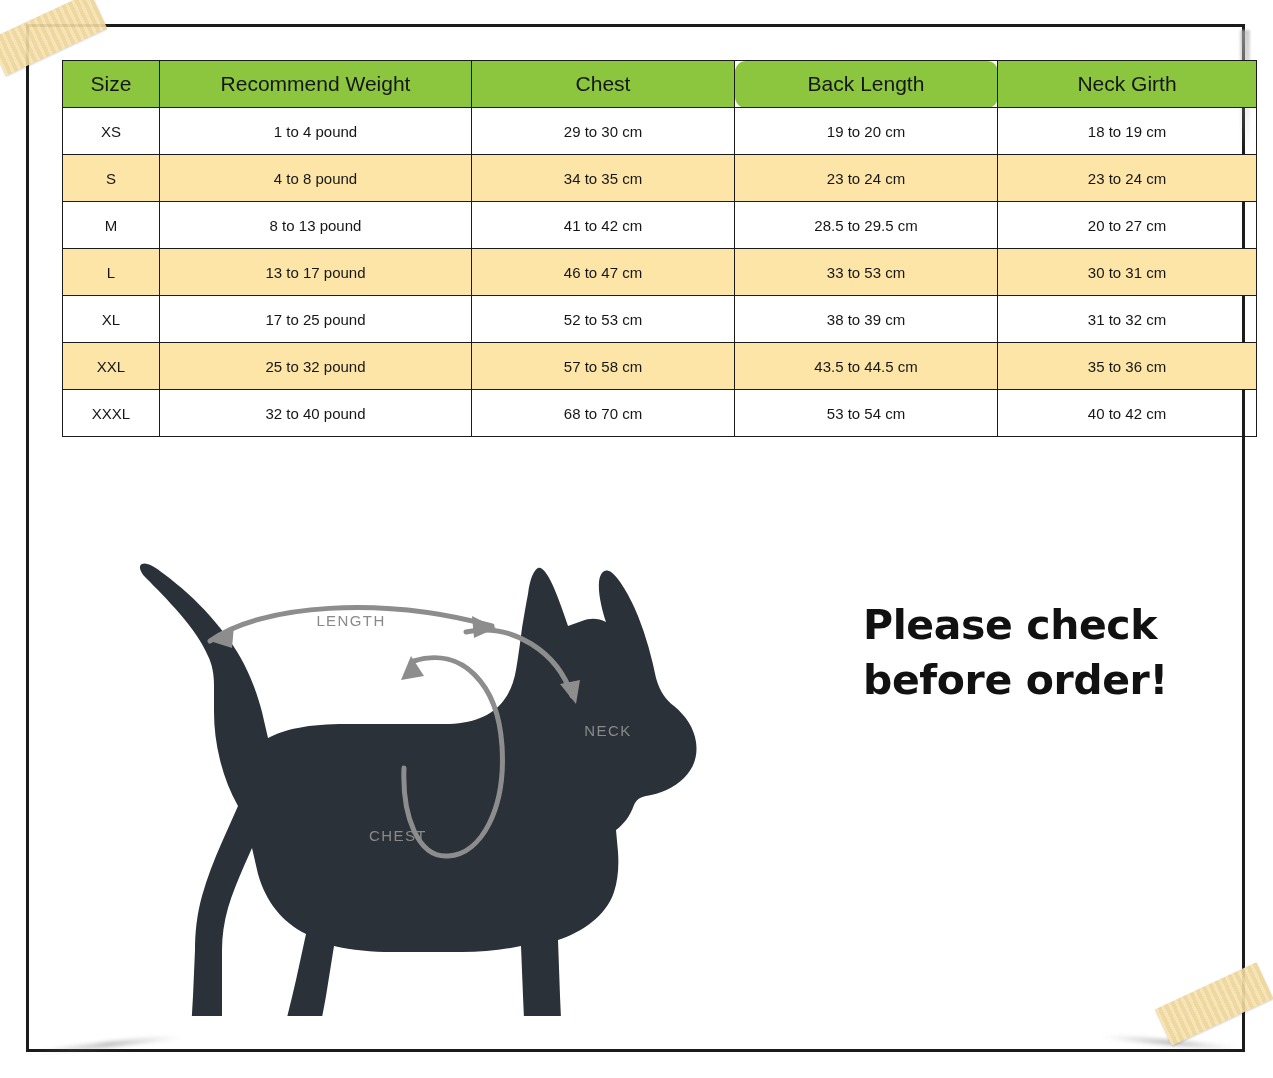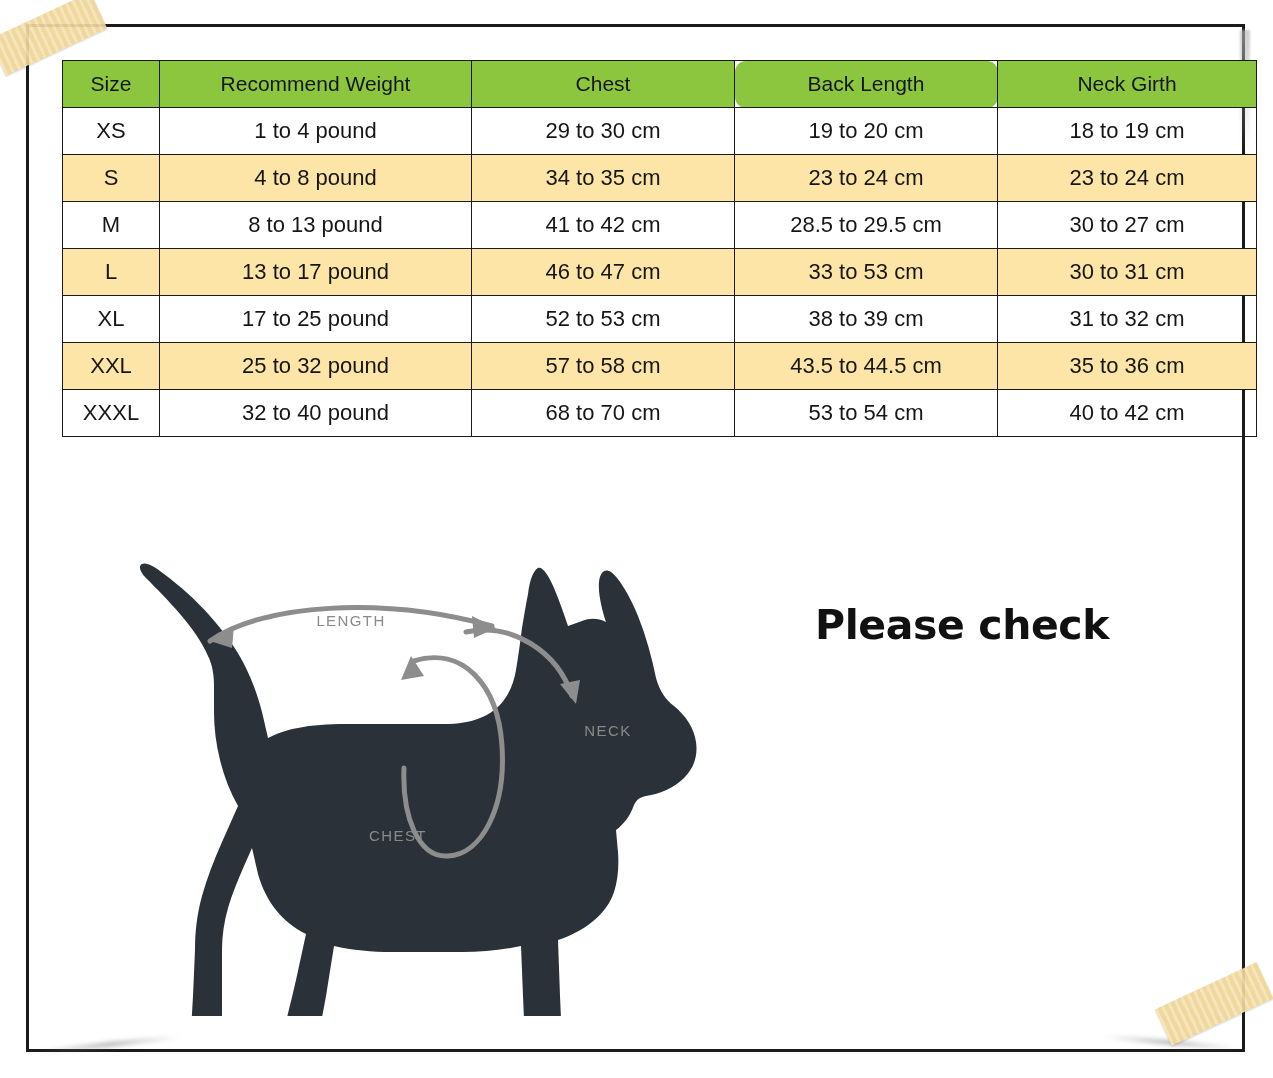--- a/index.html
+++ b/index.html
@@ -97,21 +97,21 @@
     left: 62px;
     top: 60px;
     width: 1149px;
     border-collapse: collapse;
     table-layout: fixed;
   }
   .size-table th,
   .size-table td {
     border: 1px solid #1b1b1b;
     text-align: center;
-    font-size: 22px;
+    font-size: 15px;
     height: 46px;
     padding: 0 4px;
     color: #161616;
     font-weight: normal;
     white-space: nowrap;
   }
   .size-table thead th {
     background: #8cc63e;
     font-size: 21px;
     height: 46px;
@@ -141,21 +141,21 @@
     left: 815px;
     top: 598px;
     width: 390px;
     font-family: "DejaVu Sans", sans-serif;
     font-weight: bold;
     font-size: 41px;
     line-height: 1.33;
     color: #111111;
     letter-spacing: -0.4px;
   }
-  .headline .line { display: block; }
+  .headline .line { display: block; margin-left: 48px; }
 </style>
 </head>
 <body>
 
 <div class="page-frame"></div>
 <div class="corner-fold"></div>
 <div class="swoosh swoosh-left"></div>
 <div class="swoosh swoosh-right"></div>
 
 <div class="tape tape-tl"></div>
@@ -184,21 +184,21 @@
       <td>4 to 8 pound</td>
       <td>34 to 35 cm</td>
       <td>23 to 24 cm</td>
       <td>23 to 24 cm</td>
     </tr>
     <tr>
       <td>M</td>
       <td>8 to 13 pound</td>
       <td>41 to 42 cm</td>
       <td>28.5 to 29.5 cm</td>
-      <td>30 to 27 cm</td>
+      <td>20 to 27 cm</td>
     </tr>
     <tr class="alt">
       <td>L</td>
       <td>13 to 17 pound</td>
       <td>46 to 47 cm</td>
       <td>33 to 53 cm</td>
       <td>30 to 31 cm</td>
     </tr>
     <tr>
       <td>XL</td>
@@ -323,13 +323,14 @@
     <g fill="none" stroke="#8d8d8d" stroke-width="5" stroke-linecap="round">
       <path d="M404,176 C450,166 496,196 510,240"></path>
     </g>
     <polygon points="514,248 498,228 518,224" fill="#8d8d8d"></polygon>
     <text x="546" y="280" text-anchor="middle" font-family="Liberation Sans, sans-serif" font-size="15" letter-spacing="1.4" fill="#8a8a8a">NECK</text>
   </svg>
 </div>
 
 <div class="headline">
   <span class="line">Please check</span>
+  <span class="line">before order!</span>
 </div>
 
 </body></html>

